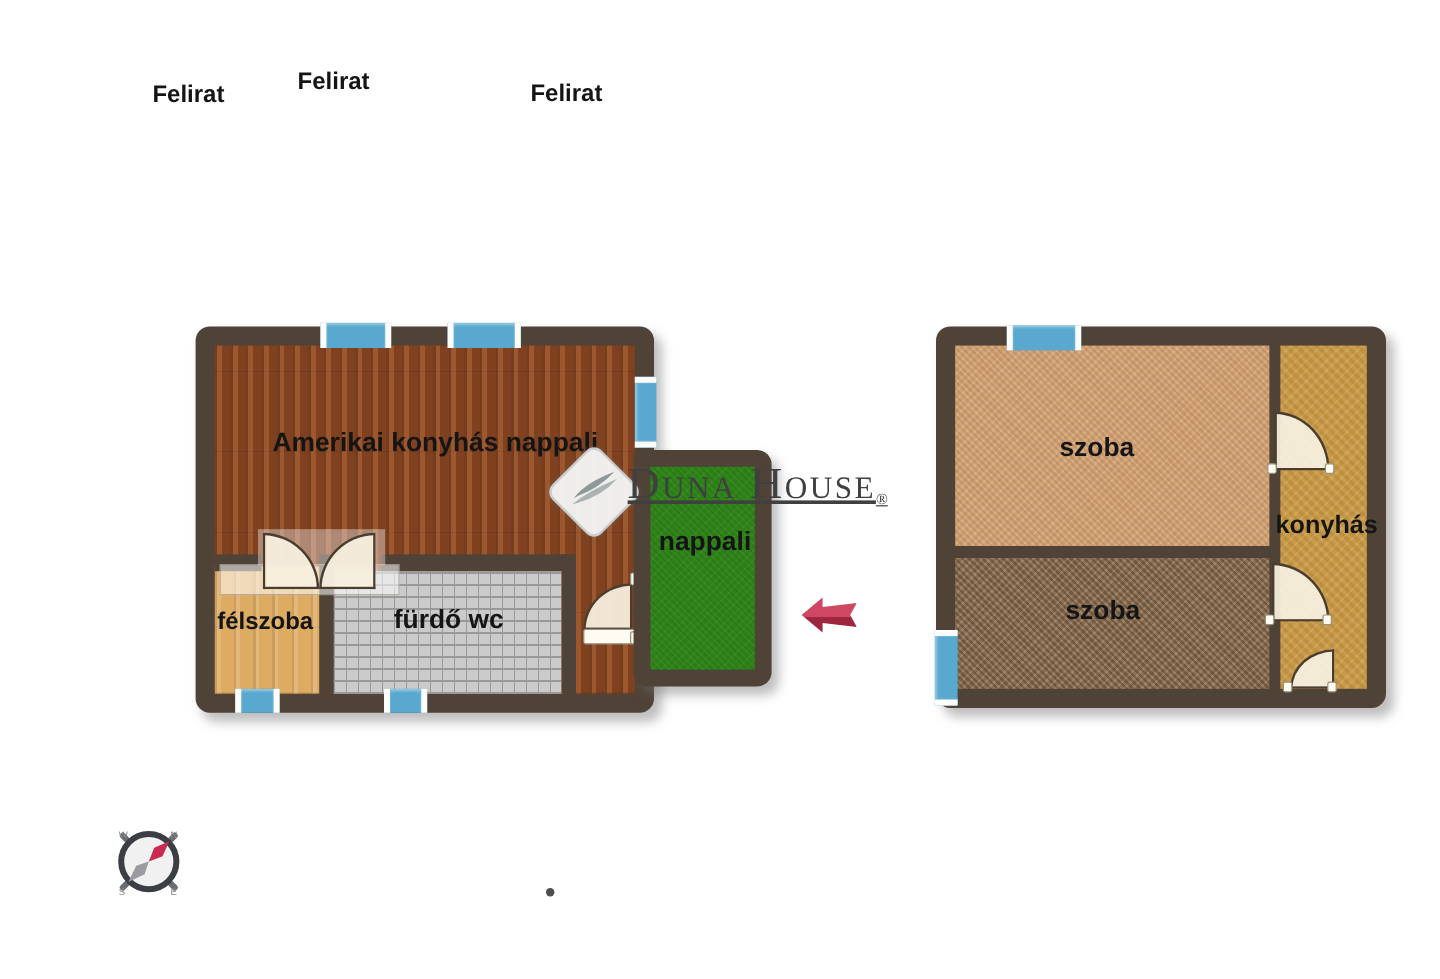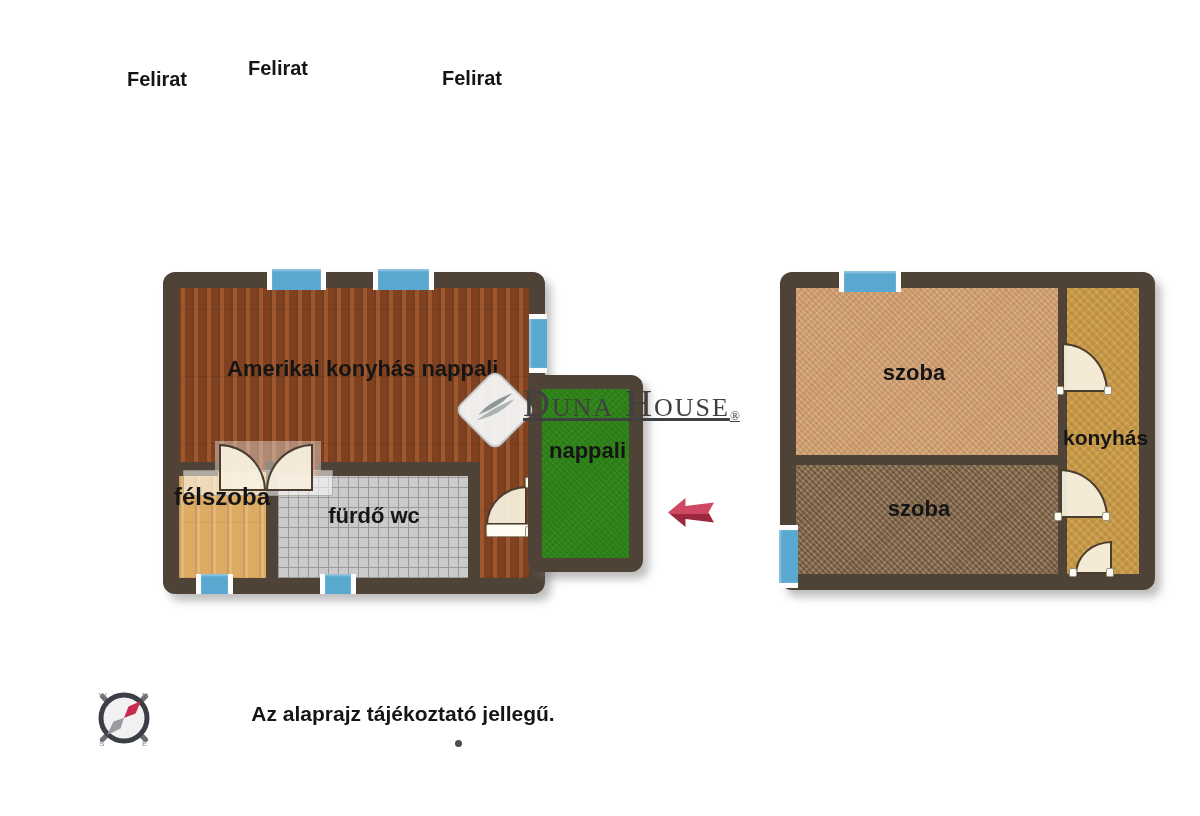--- a/index.html
+++ b/index.html
@@ -100,21 +100,21 @@
     <div class="win-v" style="left:366px;top:42px;width:18px;height:49px;"></div>
     <div class="win-h" style="left:33px;top:302px;width:27px;height:20px;"></div>
     <div class="win-h" style="left:157px;top:302px;width:26px;height:20px;"></div>
   </div>
 
   <div class="plan" style="left:528px;top:375px;width:115px;height:197px;border-radius:6px 12px 12px 12px;">
     <div class="abs grass" style="left:14px;top:14px;width:87px;height:169px;"></div>
   </div>
 
   <div class="lbl" style="left:227px;top:357px;width:268px;font-size:22px;">Amerikai konyhás nappali</div>
-  <div class="lbl" style="left:174px;top:484px;width:94px;font-size:24px;">félszoba</div>
+  <div class="lbl" style="left:174px;top:507px;width:94px;font-size:20px;">félszoba</div>
   <div class="lbl" style="left:316px;top:504px;width:116px;font-size:22px;">fürdő wc</div>
   <div class="lbl" style="left:549px;top:439px;width:70px;font-size:22px;">nappali</div>
 
   <div class="plan" style="left:780px;top:272px;width:375px;height:318px;">
 
     <div class="abs carpet-light" style="left:16px;top:16px;width:262px;height:167px;"></div>
     <div class="wall" style="left:16px;top:183px;width:262px;height:10px;"></div>
     <div class="abs carpet-dark" style="left:16px;top:193px;width:262px;height:109px;"></div>
     <div class="wall" style="left:278px;top:16px;width:9px;height:286px;"></div>
     <div class="abs gold" style="left:287px;top:16px;width:72px;height:286px;"></div>
@@ -159,16 +159,15 @@
     </g>
     <circle cx="36" cy="36" r="23" fill="#f1f1f1" stroke="#3b3e44" stroke-width="5"></circle>
     <polygon points="53,19 47.5,31.5 36,36 40.5,24.5" fill="#c92a50"></polygon>
     <polygon points="19,53 32.5,46.5 36,36 25.5,39.5" fill="#9a9aa0"></polygon>
     <text x="54" y="16" font-size="8" fill="#8a8a8a" font-family="Liberation Sans, sans-serif">N</text>
     <text x="11" y="16" font-size="8" fill="#8a8a8a" font-family="Liberation Sans, sans-serif">W</text>
     <text x="11" y="64" font-size="8" fill="#8a8a8a" font-family="Liberation Sans, sans-serif">S</text>
     <text x="54" y="64" font-size="8" fill="#8a8a8a" font-family="Liberation Sans, sans-serif">E</text>
   </svg>
 
-  <div class="lbl" style="left:238px;top:702px;width:330px;font-size:21px;">Az alaprajz tájékoztató jellegű.</div>
   <div class="dot" style="left:455px;top:740px;"></div>
 
 </div>
 
 </body></html>

